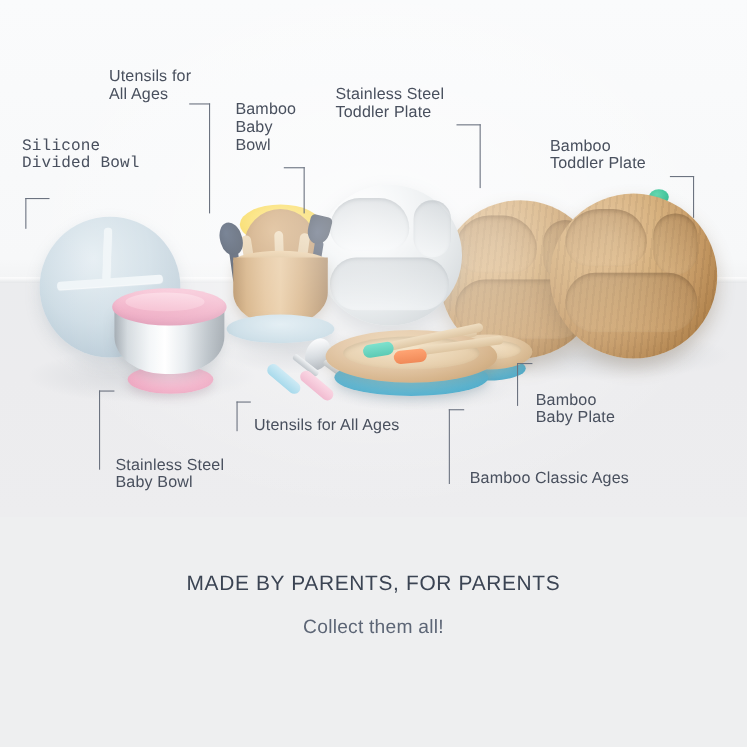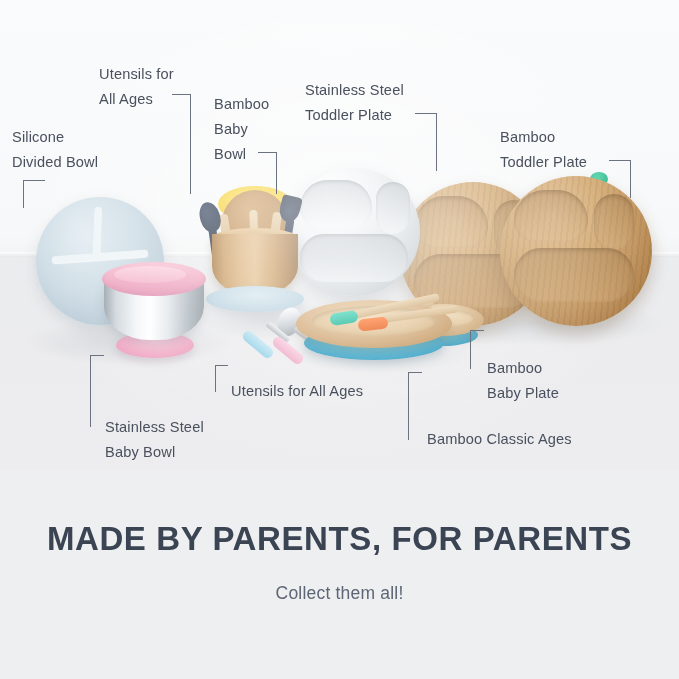--- a/index.html
+++ b/index.html
@@ -41,36 +41,36 @@
   
   .bottom-band {
     position: absolute; left: 0; top: 470px;
     width: 679px; height: 209px;
     background: #eeeff0;
     display: flex; flex-direction: column;
     align-items: center; justify-content: flex-start;
     padding-top: 50px;
   }
   .headline {
-    font-size: 33px; letter-spacing: .6px;
-    color: #3b4453; font-weight: 700;
+    font-size: 19px; letter-spacing: .6px;
+    color: #3b4453; font-weight: 400;
     font-family: "Liberation Sans", sans-serif;
     white-space: nowrap;
   }
   .subhead {
-    margin-top: 25px;
+    margin-top: 17px;
     font-size: 17.5px; color: #5d6676; font-weight: 400;
     letter-spacing: .2px;
   }
 
   
   .label {
     position: absolute;
     font-size: 14.6px;
-    line-height: 25px;
+    line-height: 16px;
     color: #49505e;
     letter-spacing: .15px;
     white-space: pre-line;
     font-weight: 400;
   }
   
   .leader { position: absolute; }
   .leader.v { border-left: 1.3px solid #6c7380; }
   .leader.h { border-top: 1.3px solid #6c7380; }
   
@@ -430,21 +430,21 @@
       <div class="bcp-body"></div>
       <div class="bcp-inner"></div>
       <div class="bcp-handle-a"></div>
       <div class="bcp-handle-b"></div>
       <div class="bcp-spoon-teal"></div>
       <div class="bcp-spoon-orange"></div>
     </div>
 
     <div class="vignette"></div>
 
-    <div class="label" style="left:12px; top:125px; width:175px;">Silicone
+    <div class="label" style="left:20px; top:125px; width:175px;font-family:Liberation Mono, monospace;">Silicone
 Divided Bowl</div>
     <div class="corner bl" style="left:23px; top:180px; width:22px; height:28px;"></div>
 
     <div class="label" style="left:99px; top:62px; width:120px;">Utensils for
 All Ages</div>
     <div class="corner tr" style="left:172px; top:94px; width:19px; height:0px; border-bottom:none;"></div>
     <div class="leader h" style="left:172px; top:94px; width:19px;"></div>
     <div class="leader v" style="left:190px; top:94px; height:100px;"></div>
 
     <div class="label" style="left:214px; top:92px; width:90px;">Bamboo

